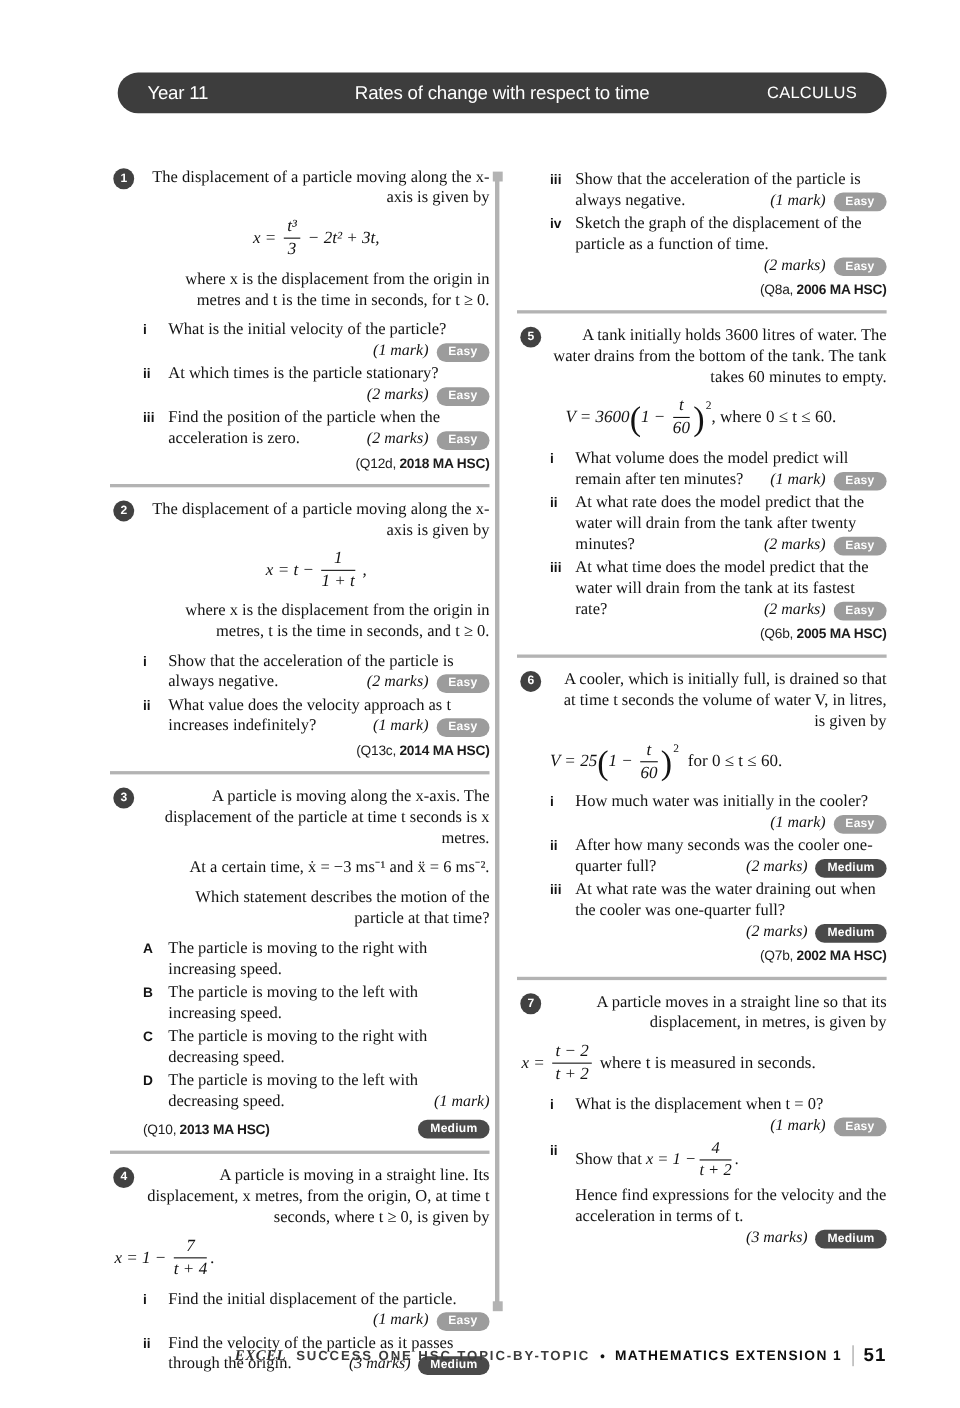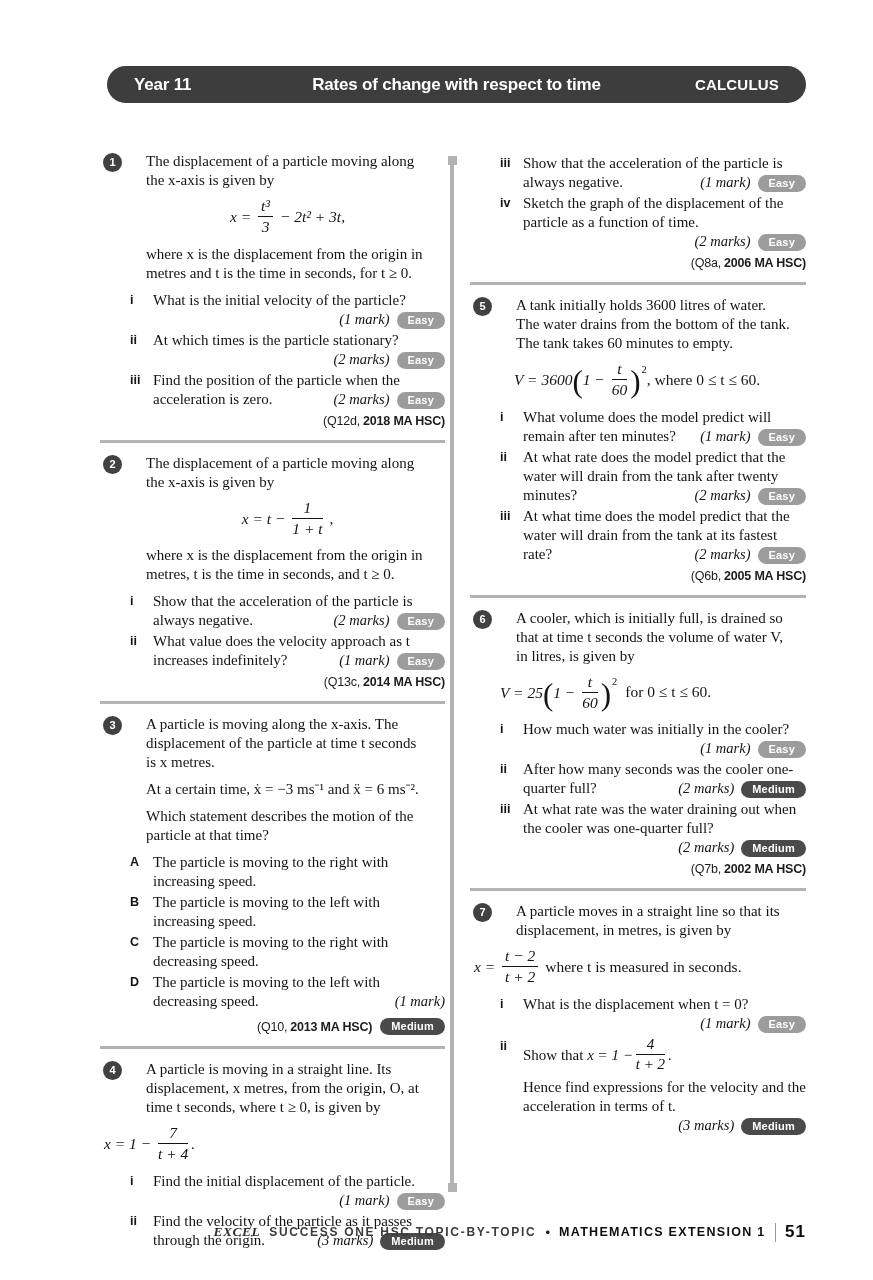--- a/index.html
+++ b/index.html
@@ -5,42 +5,42 @@
   html,body{margin:0;padding:0;}
   body{
     width:873px;height:1280px;position:relative;background:#ffffff;
     font-family:"Liberation Serif",serif;color:#131313;overflow:hidden;
   }
   
   .headerbar{
     position:absolute;left:107px;top:66px;width:699px;height:37px;box-sizing:border-box;
     background:#3d3d3d;border-radius:19px;display:flex;align-items:center;
     justify-content:space-between;padding:0 27px;color:#fff;
-    font-family:"Liberation Sans",sans-serif;font-weight:bold;
+    font-family:"Liberation Sans",sans-serif;font-weight:normal;
   }
   .hb-year{font-size:17px;letter-spacing:-0.2px;}
   .hb-title{font-size:17px;letter-spacing:-0.2px;position:absolute;left:0;right:0;text-align:center;}
   .hb-topic{font-size:15px;letter-spacing:0.2px;}
   
   .content{position:absolute;left:100px;top:152px;width:706px;display:flex;}
   .col-left{width:345px;}
   .col-right{width:336px;margin-left:25px;}
   .colrule{position:absolute;left:350px;top:6px;height:1032px;width:4px;background:#b3b3b3;}
   .colrule::before,.colrule::after{content:"";position:absolute;left:-2.5px;width:9px;height:9px;background:#b3b3b3;}
   .colrule::before{top:-2px;}
   .colrule::after{bottom:-2px;}
   .hrule{height:3px;background:#b3b3b3;margin:9px 0 11px;}
   
   .q{position:relative;padding-left:30px;font-size:15px;line-height:19px;}
   .qnum{
     position:absolute;left:3px;top:1px;width:19px;height:19px;border-radius:50%;
     background:#414141;color:#fff;text-align:center;
     font-family:"Liberation Sans",sans-serif;font-weight:bold;font-size:11px;line-height:19px;
   }
-  .para{margin:0 16px 8px;}
+  .para{margin:0 0 8px;text-align:right;}
   .formula{margin:5px 0 9px;font-size:15.5px;}
   .center{text-align:center;}
   .flush{margin-left:-26px;text-align:left;}
   .fml{font-style:italic;}
   .rm{font-style:normal;}
   .frac{display:inline-block;vertical-align:-0.68em;text-align:center;line-height:1.05;font-style:italic;margin:0 3px;}
   .frac .fn{display:block;border-bottom:1.4px solid #131313;padding:0 3px 2px;}
   .frac .fd{display:block;padding-top:2px;}
   .bp{font-size:31px;font-style:normal;line-height:0;vertical-align:-7px;font-weight:400;}
   .exp{font-size:10.5px;font-style:normal;position:relative;top:-12px;margin-left:1px;}
@@ -55,21 +55,21 @@
   .marks{font-style:italic;font-size:14.5px;}
   .badge{
     display:inline-block;margin-left:7px;padding:0 11px;height:17px;border-radius:9px;
     background:#9c9c9c;color:#fff;text-align:center;letter-spacing:0.2px;
     font-family:"Liberation Sans",sans-serif;font-weight:bold;font-size:11px;line-height:17px;
   }
   .badge.medium{background:#4a4a4a;}
   
   .src{margin:3px 0 0;text-align:right;font-family:"Liberation Sans",sans-serif;font-size:12.5px;letter-spacing:-0.2px;color:#1c1c1c;}
   .src .sb{font-weight:bold;margin-left:3px;}
-  .src-row{display:flex;justify-content:flex-end;align-items:center;gap:8px;margin-top:4px;}
+  .src-row{display:flex;justify-content:space-between;align-items:center;gap:8px;margin-top:4px;}
   
   .footer{position:absolute;top:1222px;right:67px;display:flex;align-items:center;gap:9px;font-family:"Liberation Sans",sans-serif;}
   .f-excel{font-family:"Liberation Serif",serif;font-style:italic;font-weight:bold;font-size:13.5px;letter-spacing:0.5px;color:#2e2e2e;}
   .f-series{font-size:12px;font-weight:bold;letter-spacing:1.7px;color:#3c3c3c;}
   .f-dot{font-size:13px;color:#111;}
   .f-subject{font-size:12.5px;font-weight:bold;letter-spacing:1.3px;color:#0e0e0e;}
   .f-bar{width:1.5px;height:19px;background:#9a9a9a;}
   .f-page{font-size:17px;font-weight:bold;letter-spacing:1px;color:#0e0e0e;}
 </style>
 </head>

